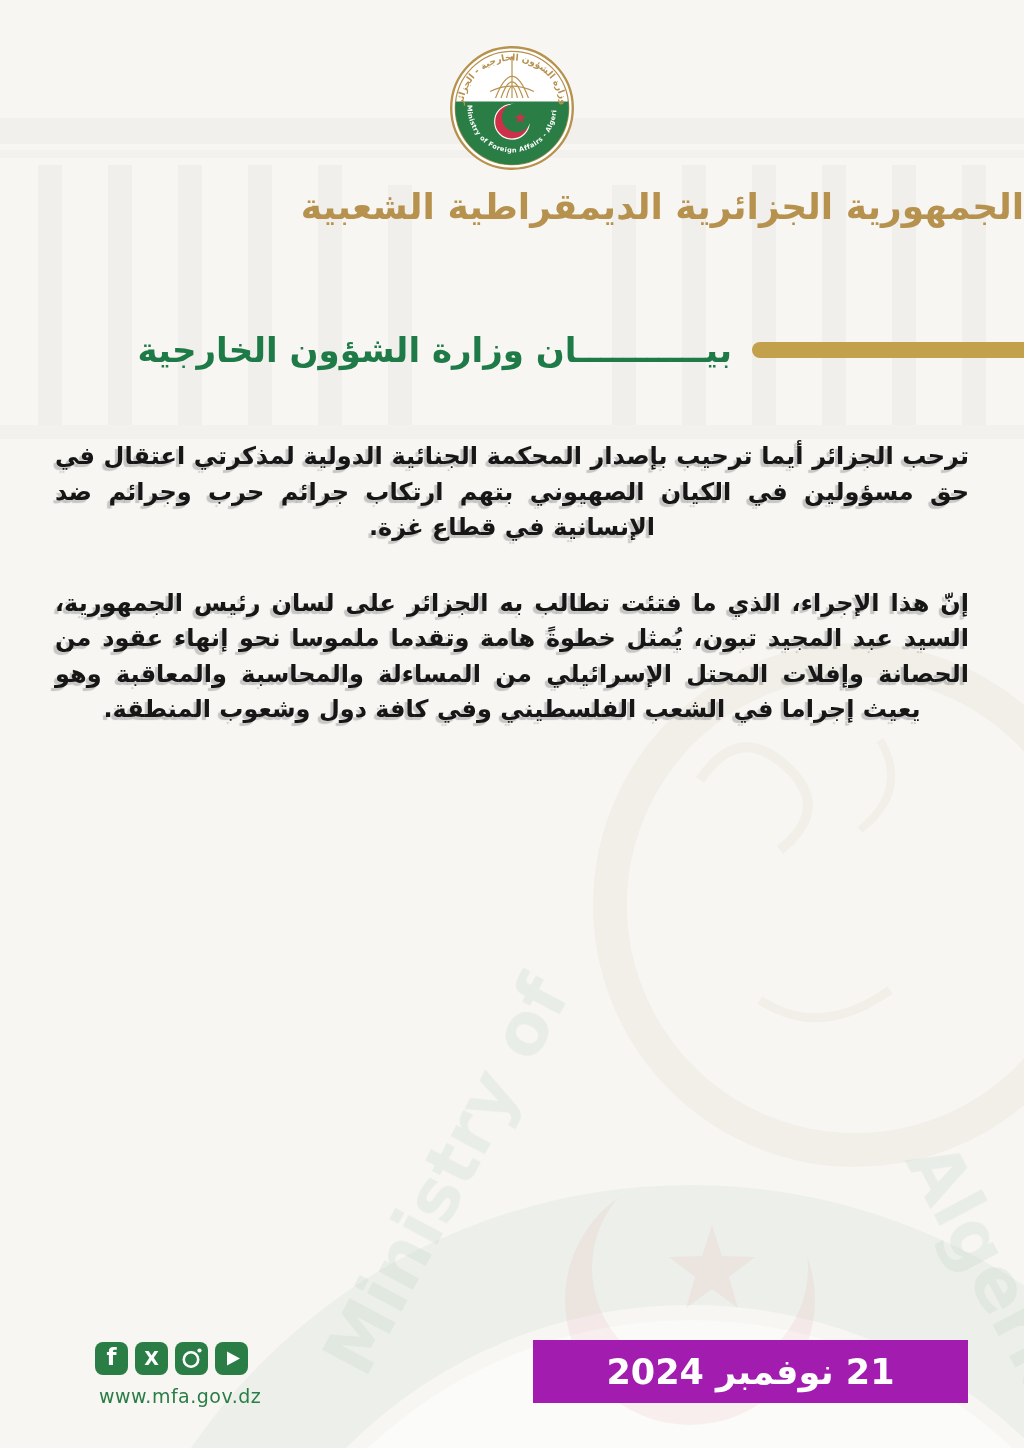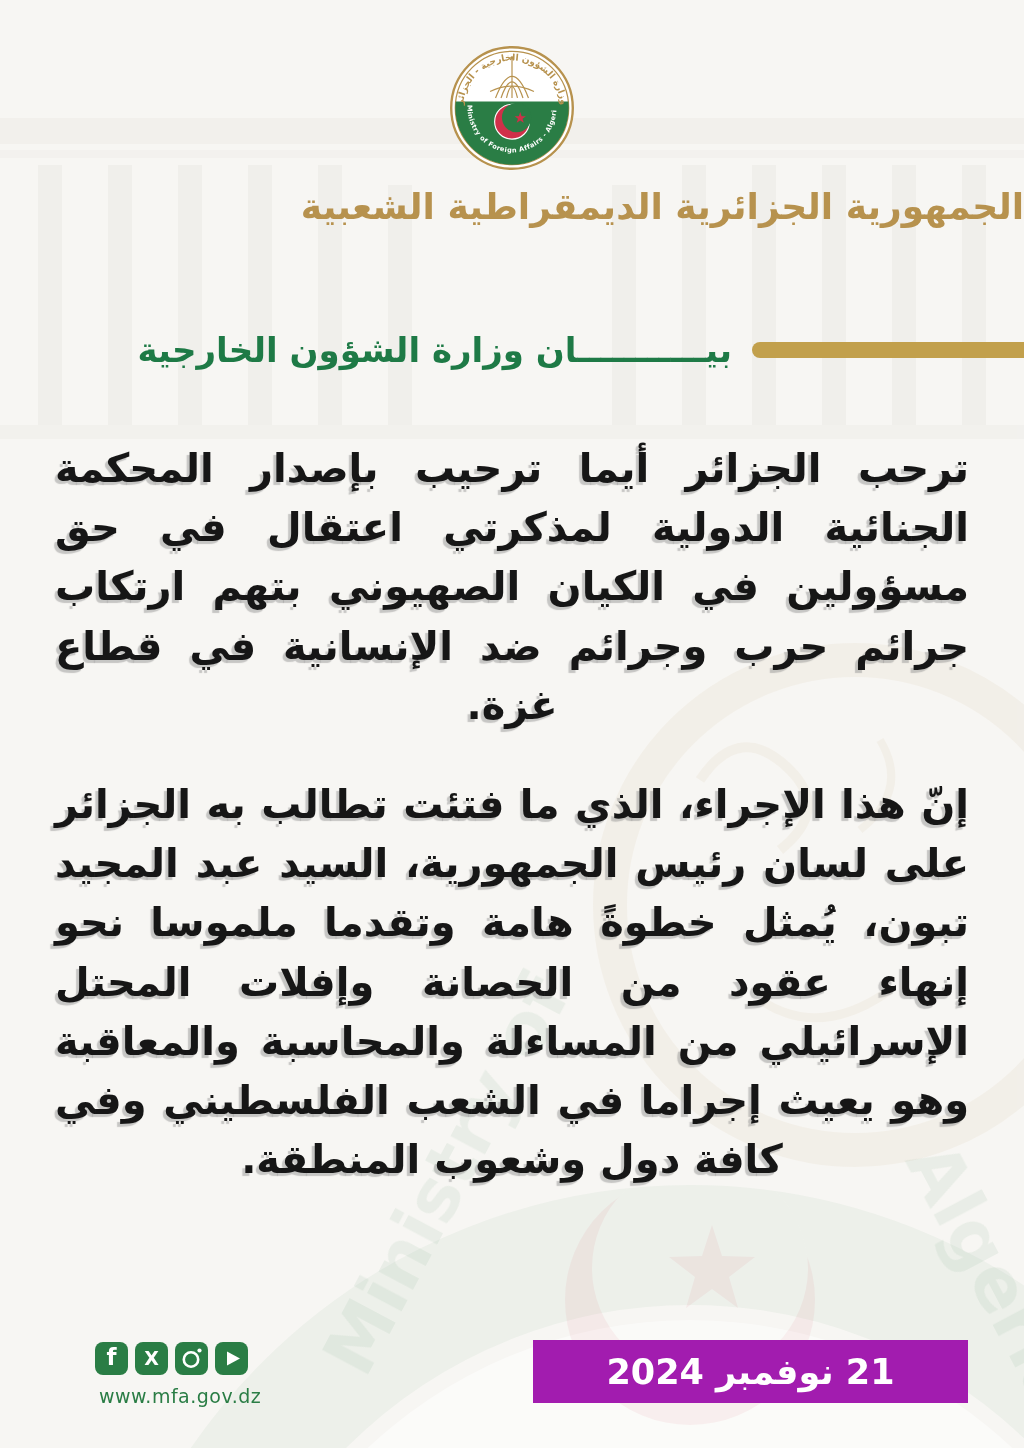--- a/index.html
+++ b/index.html
@@ -28,21 +28,21 @@
   }
   .statement-title {
     position:absolute; right:292px; top:50%; transform:translateY(-50%);
     font-size:34px; font-weight:bold; color:#1e7a46;
     direction:rtl; white-space:nowrap;
   }
 
   .body-text {
     margin:60px 55px 4px 55px;
     direction:rtl; text-align:justify; text-align-last:center;
-    font-size:40px; font-weight:bold; color:#161616;
+    font-size:24px; font-weight:bold; color:#161616;
     line-height:1.48;
     text-shadow:-3px 3px 1px rgba(130,130,130,0.42);
   }
   .body-text p { margin:0 0 40px 0; }
 
   .social-icons { position:absolute; left:95px; top:1342px; display:flex; gap:7px; }
   .icon-tile {
     width:33px; height:33px; border-radius:8px; background:#2a7d45;
     color:#ffffff; display:flex; align-items:center; justify-content:center;
     font-weight:bold; cursor:pointer;

